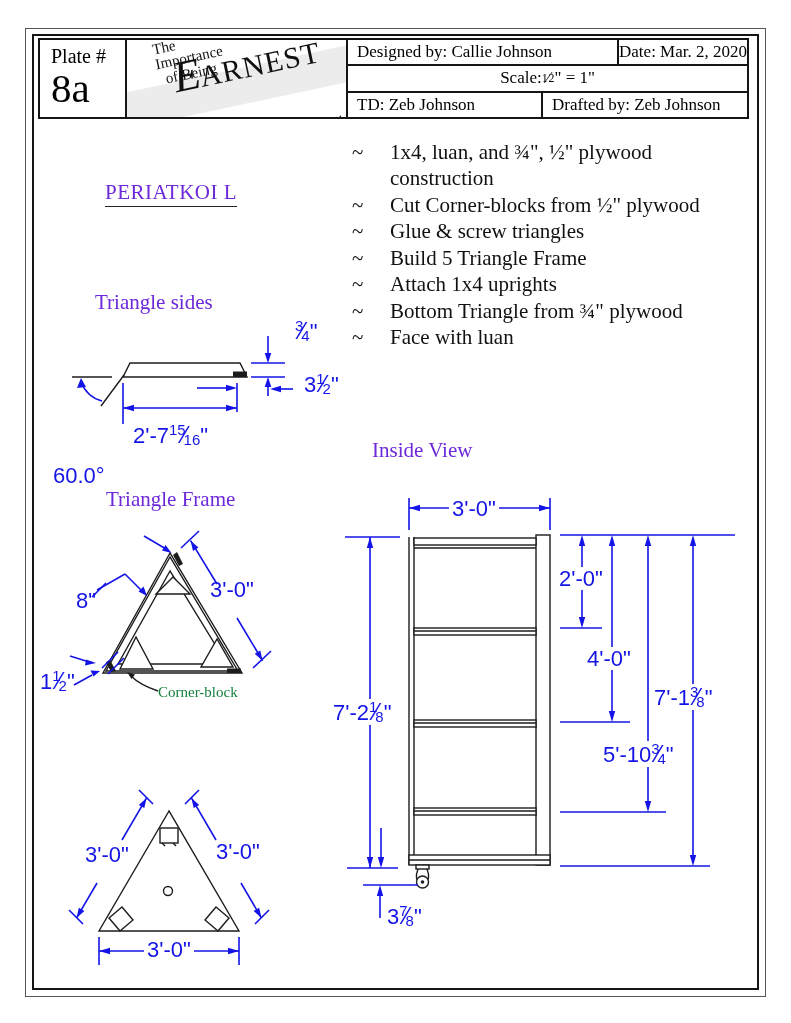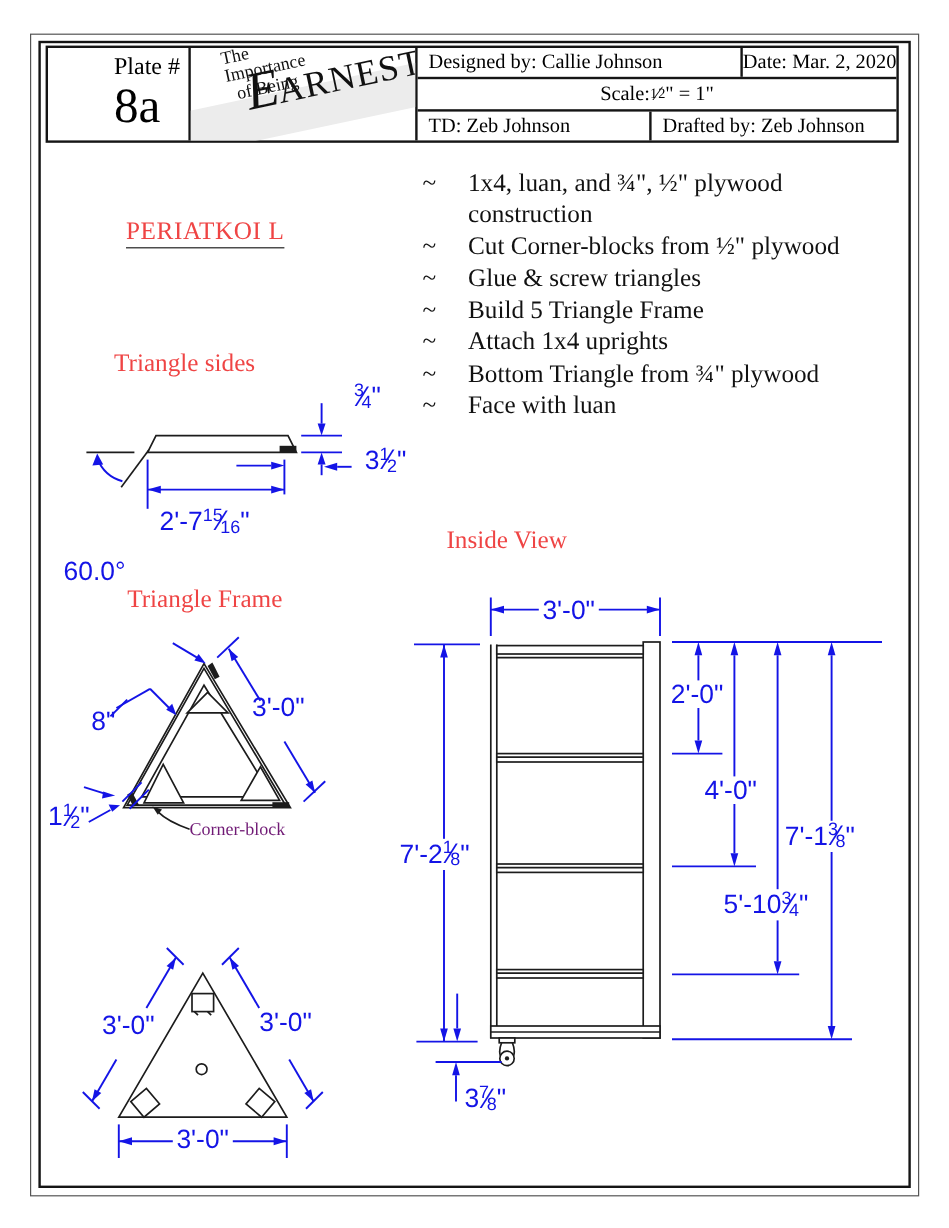--- a/index.html
+++ b/index.html
@@ -5,21 +5,21 @@
   :root { --blue:#1414e6; --ink:#1c1c1c; }
   * { box-sizing:border-box; margin:0; padding:0; }
   body { background:#fff; font-family:"Liberation Serif", serif; }
   #page { position:relative; width:791px; height:1023px; background:#fff; overflow:hidden; }
 
   .outer-border { position:absolute; left:25px; top:28px; width:741px; height:969px; border:1px solid #555; }
   .inner-border { position:absolute; left:32px; top:34px; width:727px; height:956px; border:2px solid #151515; }
 
   
   #titleblock { position:absolute; left:38px; top:38px; width:711px; height:81px; border:2px solid #151515; display:flex; background:#fff; }
-  .tb-plate { width:89px; border-right:2px solid #151515; padding:5px 0 0 11px;margin-left:44px; }
+  .tb-plate { width:89px; border-right:2px solid #151515; padding:5px 0 0 11px; }
   .plate-label { font-size:20px; }
   .plate-num { font-size:41px; line-height:1.0; }
   .tb-logo { width:229px; border-right:2px solid #151515; position:relative; overflow:hidden; }
   .logo-band { position:absolute; left:-25px; top:26px; width:300px; height:36px; background:#ececec; transform:rotate(-12deg); }
   .logo-lines { position:absolute; left:24px; top:3px; transform:rotate(-12deg); transform-origin:left top; font-size:15px; line-height:1.02; color:#111; }
   .logo-lines .l3 { margin-left:7px; }
   .logo-title { position:absolute; left:44px; top:26px; transform:rotate(-12deg); transform-origin:left top; font-size:30px; letter-spacing:1px; color:#111; white-space:nowrap; }
   .logo-title .first { font-size:44px; font-style:italic; line-height:0; margin-right:-2px; }
   .logo-byline { position:absolute; left:148px; top:78px; transform:rotate(-12deg); font-style:italic; font-size:13px; color:#111; white-space:nowrap; }
   .tb-info { flex:1; display:flex; flex-direction:column; }
@@ -32,38 +32,38 @@
   .grow { flex:1; }
   .centered { justify-content:center; padding-left:0; }
 
   
   #notes { position:absolute; left:352px; top:139px; width:392px; }
   .note { display:flex; font-size:21px; line-height:1.26; color:#111; }
   .note .tld { width:38px; flex:none; }
   .note .txt { width:348px; }
 
   
-  .h-title { position:absolute; font-size:21px; color:#ef4444; white-space:nowrap; }
+  .h-title { position:absolute; font-size:21px; color:#6d28d9; white-space:nowrap; }
   #page-title { letter-spacing:0.5px; border-bottom:1.6px solid #222; padding-bottom:1px; }
 
   
   svg.draw { position:absolute; }
   .k  { stroke:var(--ink); stroke-width:1.4; fill:none; }
   .kw { stroke:var(--ink); stroke-width:1.4; fill:#fff; }
   .kf { fill:var(--ink); stroke:none; }
   .b  { stroke:var(--blue); stroke-width:1.6; fill:none; }
   .bf { fill:var(--blue); stroke:none; }
 
   
   .dlabel { position:absolute; font-family:"Liberation Sans", sans-serif; font-size:22px; color:var(--blue); white-space:nowrap; line-height:1.05; }
   .dlabel sup { font-size:0.68em; vertical-align:0.52em; margin-right:-1px; }
   .dlabel .sl { font-size:1.08em; margin:0 -2px; }
   .dlabel sub { font-size:0.68em; vertical-align:-0.18em; margin-left:-1px; }
   .mask { background:#fff; padding:0 3px; }
-  .callout { position:absolute; font-family:"Liberation Serif", serif; font-size:15px; color:#701a75; white-space:nowrap; }
+  .callout { position:absolute; font-family:"Liberation Serif", serif; font-size:15px; color:#15803d; white-space:nowrap; }
   .scale-frac sup { font-size:0.7em; vertical-align:0.45em; }
   .scale-frac sub { font-size:0.7em; vertical-align:-0.15em; }
   .scale-frac .sl { margin:0 -1px; }
 </style>
 </head>
 <body>
 
 <div id="page">
   <div class="outer-border"></div>
   <div class="inner-border"></div>

